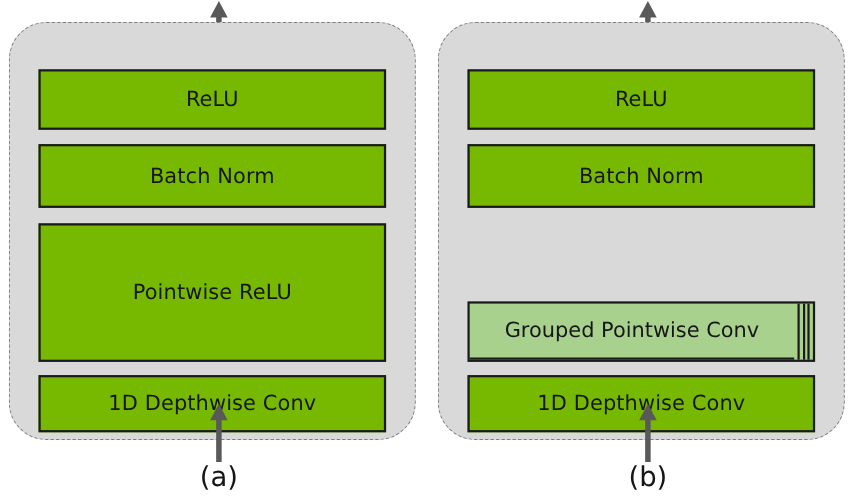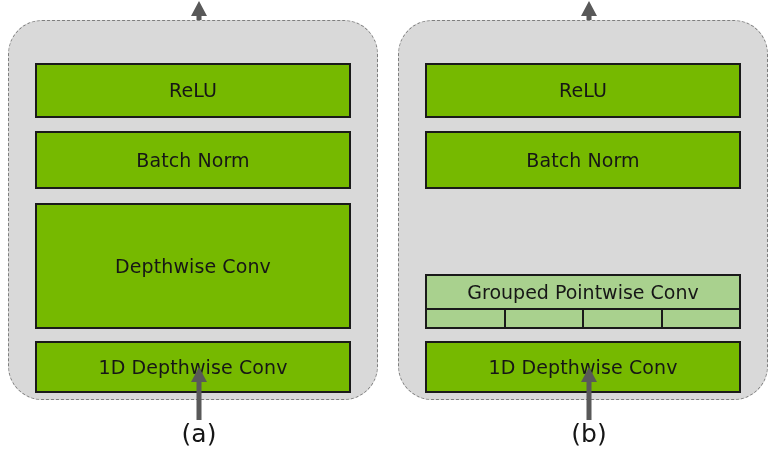--- a/index.html
+++ b/index.html
@@ -64,21 +64,21 @@
 
   
   .grouped {
     position: absolute;
     left: 0;
     right: 0;
     border: 2px solid #1a1a1a;
     box-sizing: border-box;
     background: #a9d18e;
     display: flex;
-    flex-direction: column;
+    flex-direction: row;
   }
   .grouped-label {
     flex: 1 1 auto;
     display: flex;
     align-items: center;
     justify-content: center;
     color: #161616;
     font-size: 19px;
     line-height: 1;
     white-space: nowrap;
@@ -136,21 +136,21 @@
 
       <div class="layer dark" style="top:22px;height:55px">
         <span>ReLU</span>
       </div>
 
       <div class="layer dark" style="top:90px;height:58px">
         <span>Batch Norm</span>
       </div>
 
       <div class="layer dark" style="top:162px;height:126px">
-        <span>Depthwise Conv</span>
+        <span>Pointwise ReLU</span>
       </div>
 
       <div class="layer dark" style="top:300px;height:52px">
         <span>1D Depthwise Conv</span>
       </div>
 
     </div>
   </div>
 
   <div class="arrow arrow-bottom-a">

